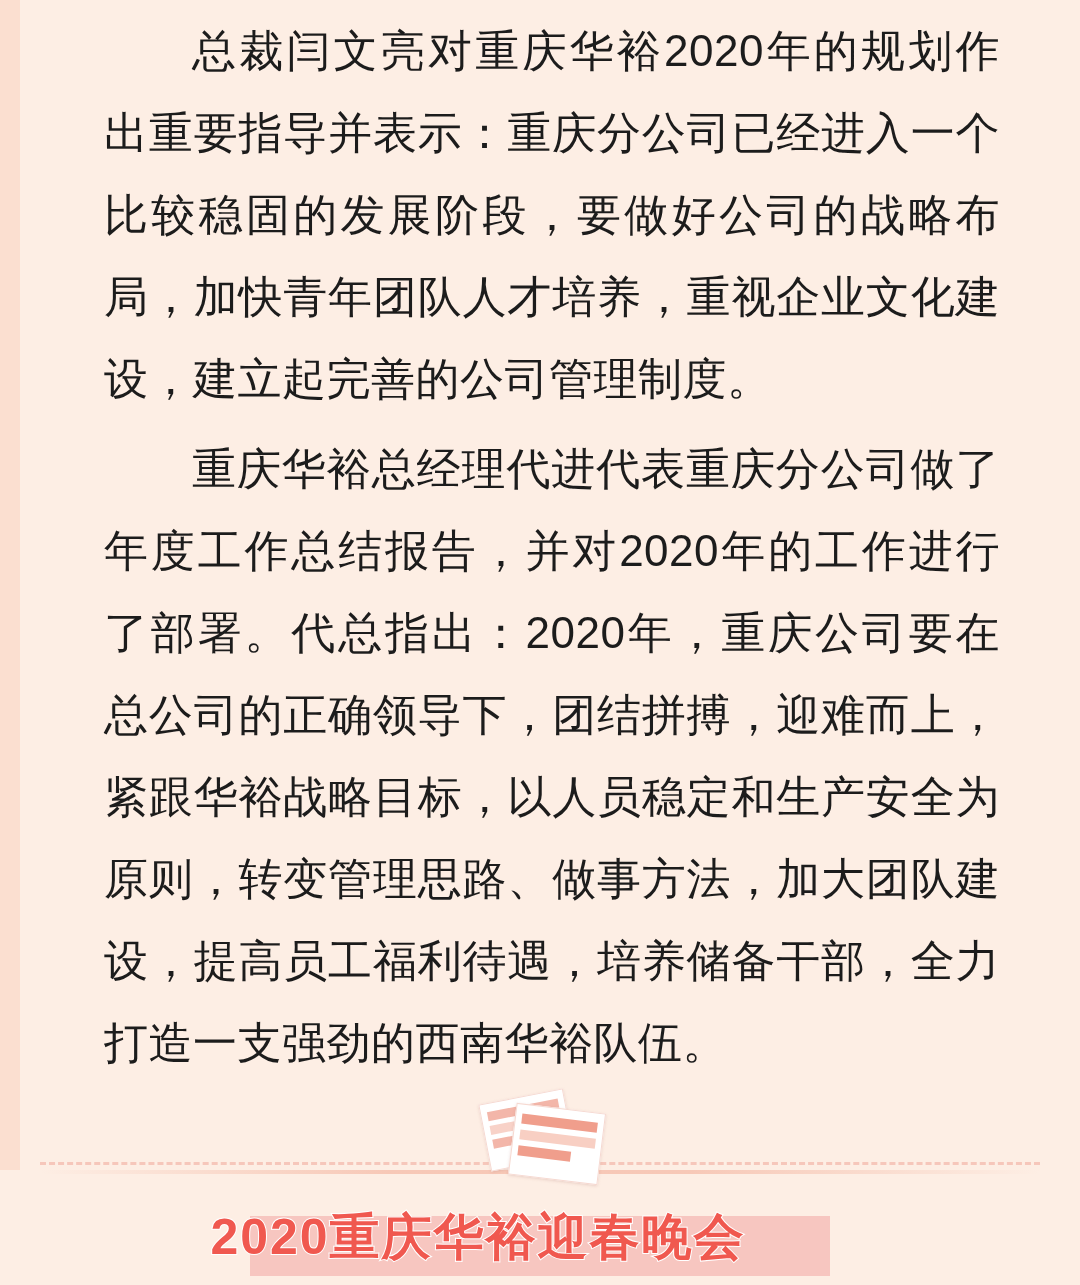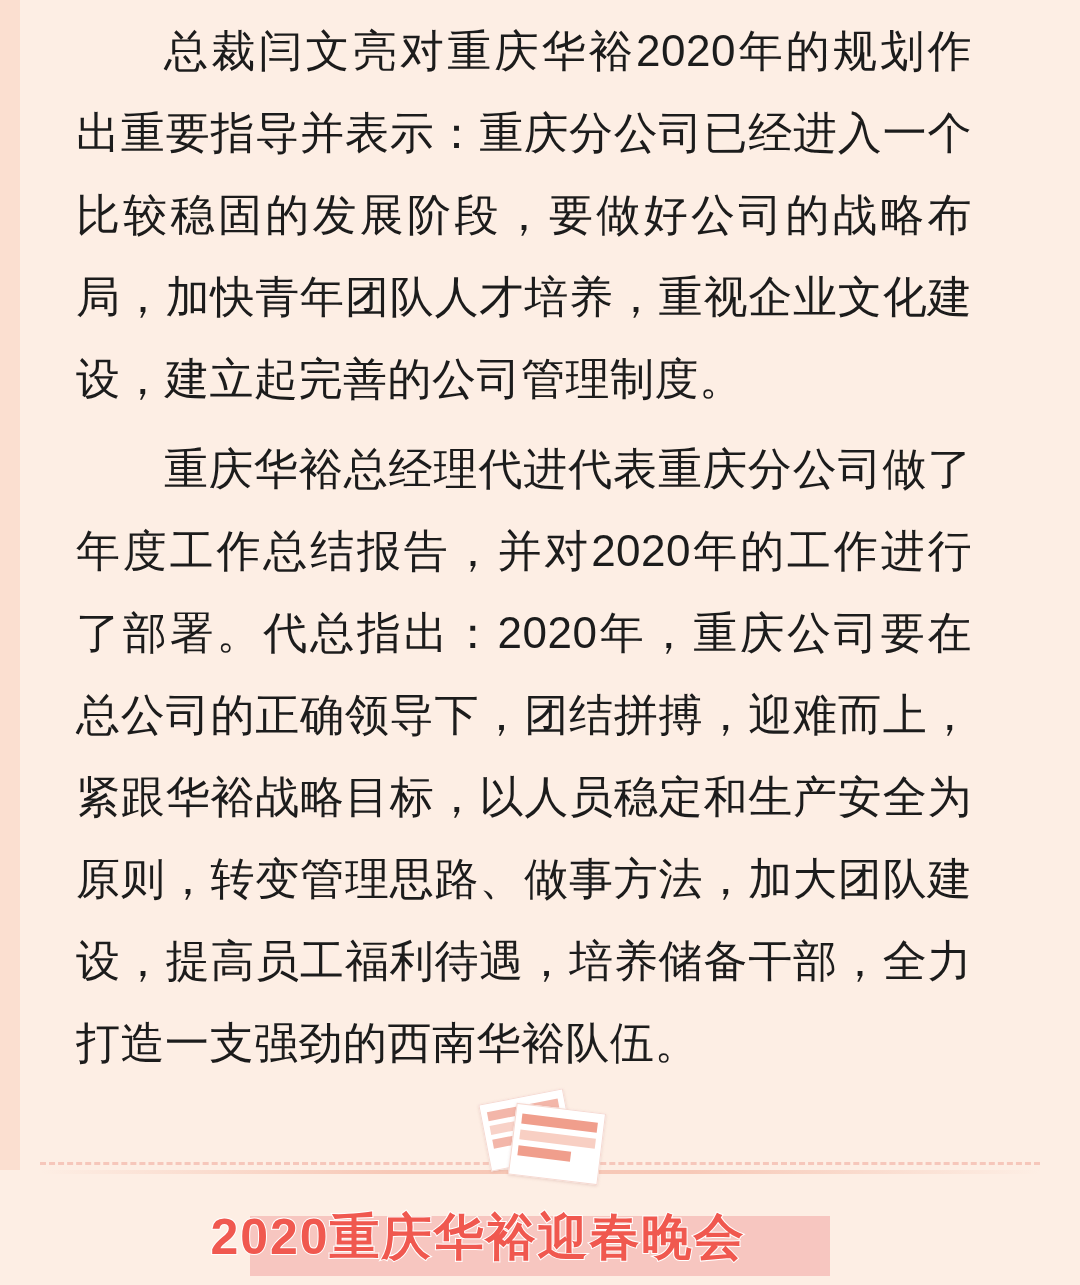--- a/index.html
+++ b/index.html
@@ -28,21 +28,21 @@
   .page {
     position: absolute;
     left: 0;
     top: 0;
     width: 1080px;
     height: 1285px;
   }
 
   .article-body {
     position: absolute;
-    left: 76px;
+    left: 104px;
     top: 0px;
     width: 896px;
   }
 
   .para {
     font-size: 44px;
     line-height: 82px;
     color: #1c1c1c;
     text-align: justify;
     text-justify: inter-ideograph;

